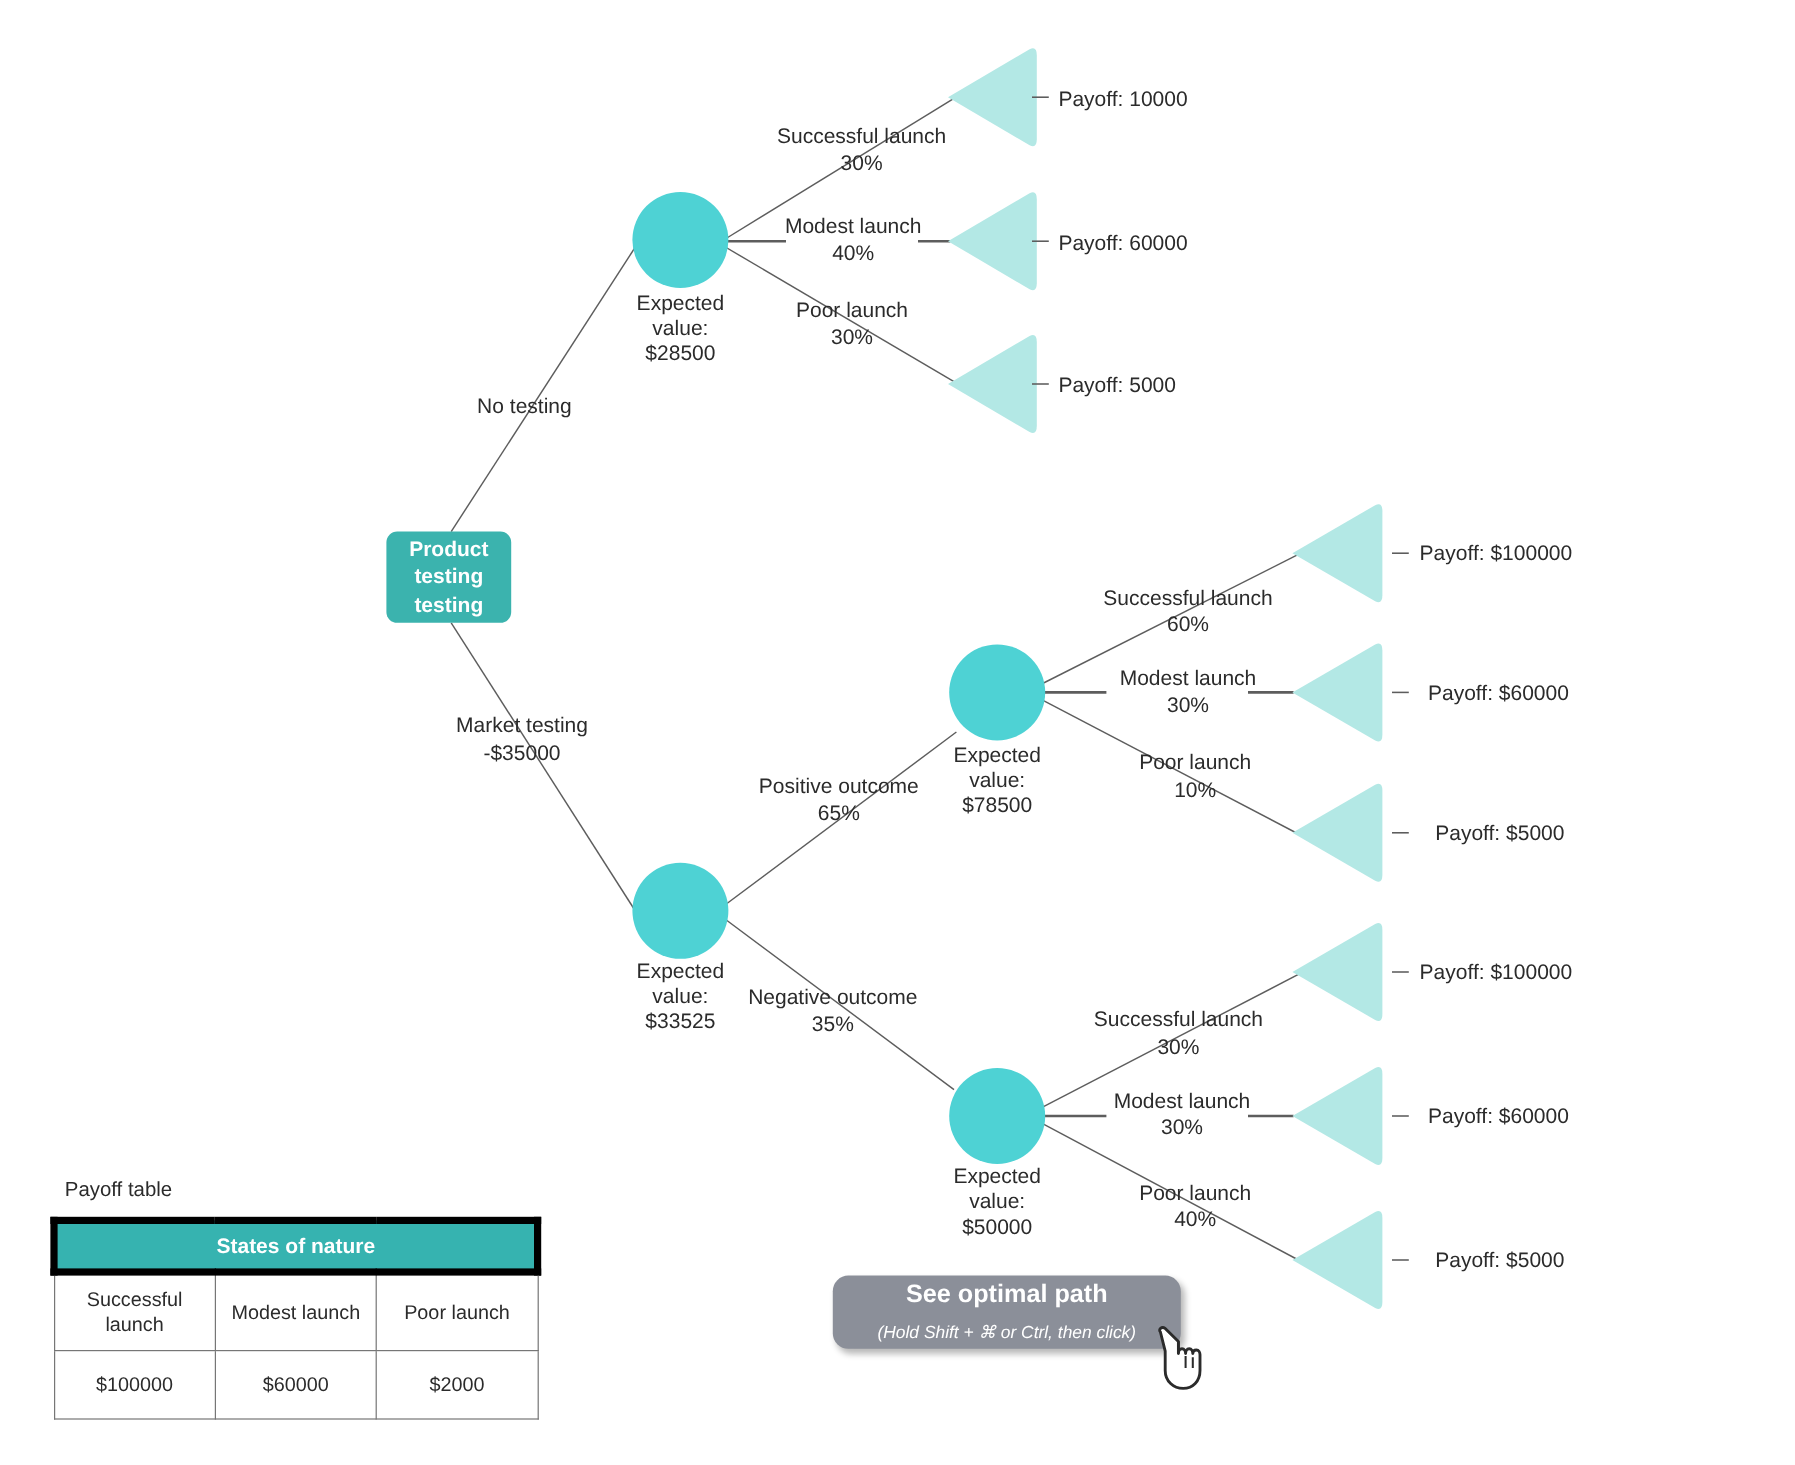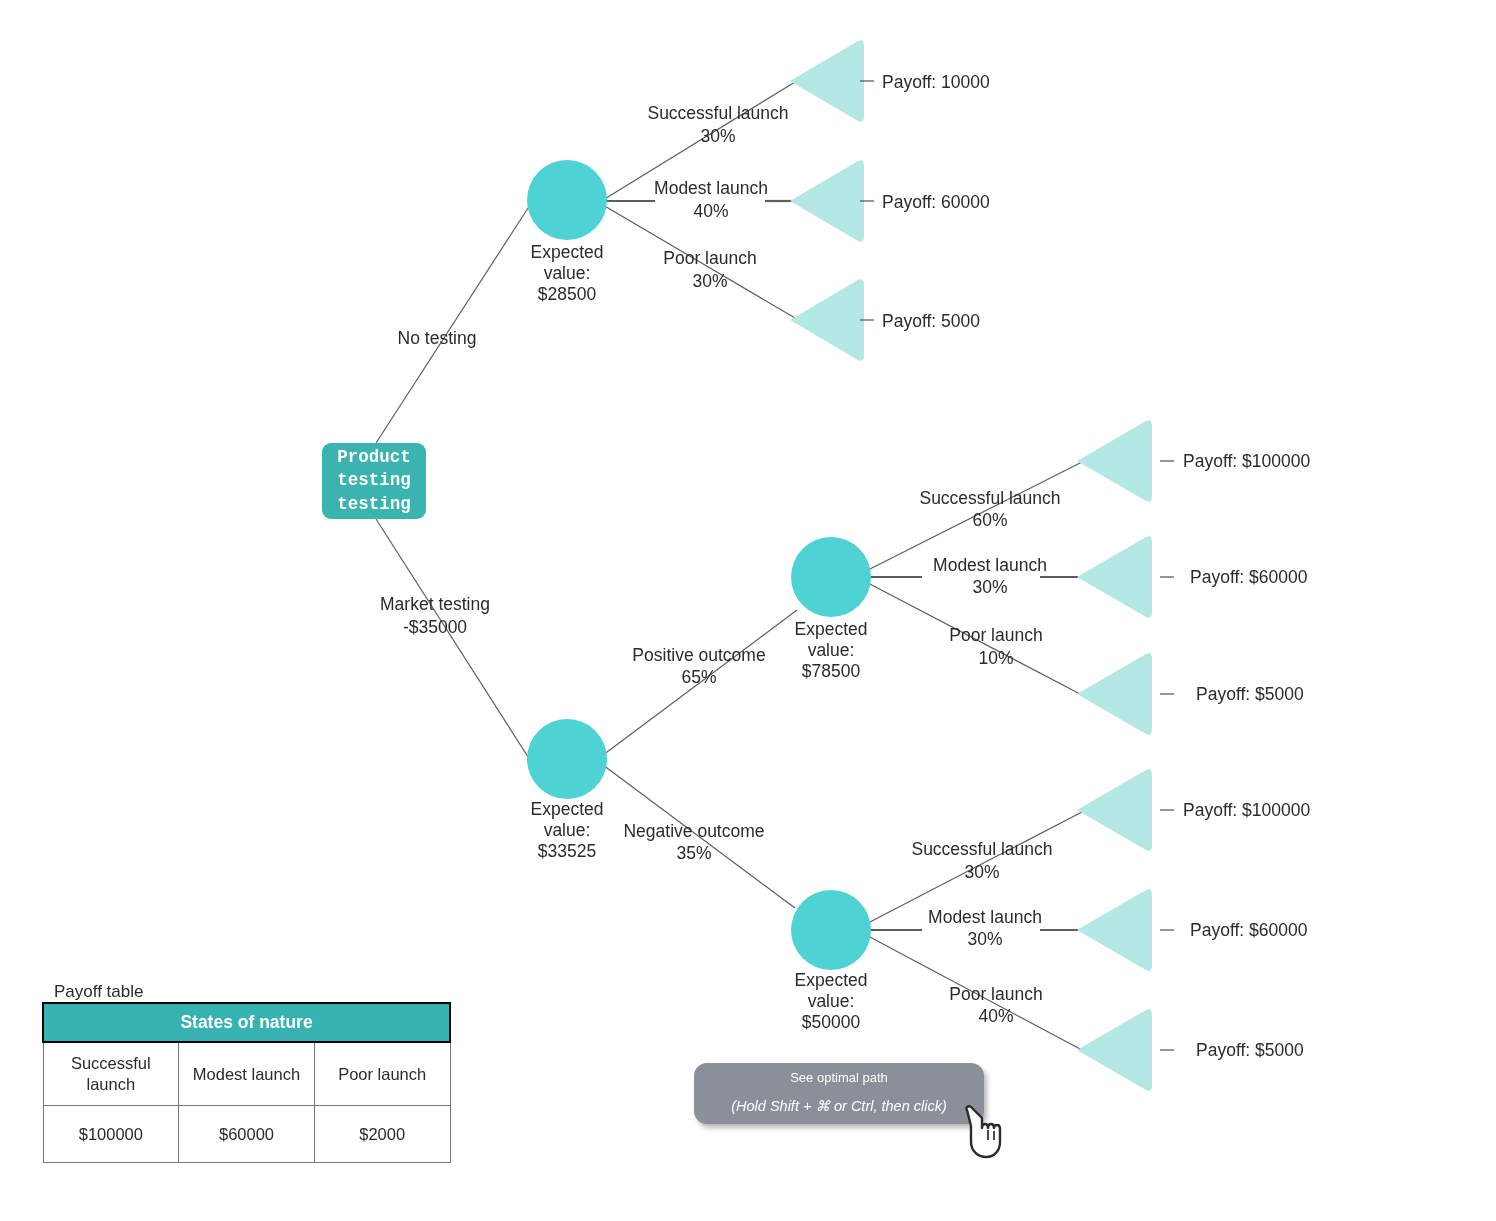--- a/index.html
+++ b/index.html
@@ -68,48 +68,48 @@
     border-radius: 9px;
     color: #ffffff;
     font-weight: bold;
     font-size: 17.5px;
     line-height: 1.33;
     display: flex;
     align-items: center;
     justify-content: center;
     text-align: center;
     box-sizing: border-box;
-    font-family: Liberation Mono, monospace;
   }
   .root-node span { display: block; }
 
   
   .payoff-table-wrap {
     position: absolute;
     left: 42px;
     top: 982px;
   }
   .payoff-table-caption {
     font-size: 17px;
     color: #2b2b2b;
+    margin-bottom: 12px;
     padding-left: 12px;
   }
   table.payoff-table {
     border-collapse: collapse;
     width: 409px;
     table-layout: fixed;
   }
   table.payoff-table th.states-header {
     background: #36b3b0;
     color: #ffffff;
     font-weight: bold;
     font-size: 17.5px;
     padding: 8px 4px;
     text-align: center;
-    border: 2px solid #000000;
+    border: 6px solid #000000;
   }
   table.payoff-table td {
     border: 1px solid #767676;
     font-size: 16.5px;
     color: #2b2b2b;
     text-align: center;
     padding: 8px 4px;
     line-height: 1.25;
   }
   table.payoff-table td.state-cell { height: 46px; }
@@ -129,22 +129,23 @@
     flex-direction: column;
     align-items: center;
     justify-content: center;
     color: #ffffff;
     border: none;
     padding: 0;
     cursor: pointer;
     box-sizing: border-box;
   }
   .optimal-btn .main-label {
-    font-size: 13px;
+    font-size: 21px;
     line-height: 1.15;
+    font-weight: bold;
   }
   .optimal-btn .sub-label {
     font-size: 14.5px;
     font-style: italic;
     line-height: 1.2;
     margin-top: 12px;
   }
   .cursor-glyph {
     position: absolute;
     left: 958px;

